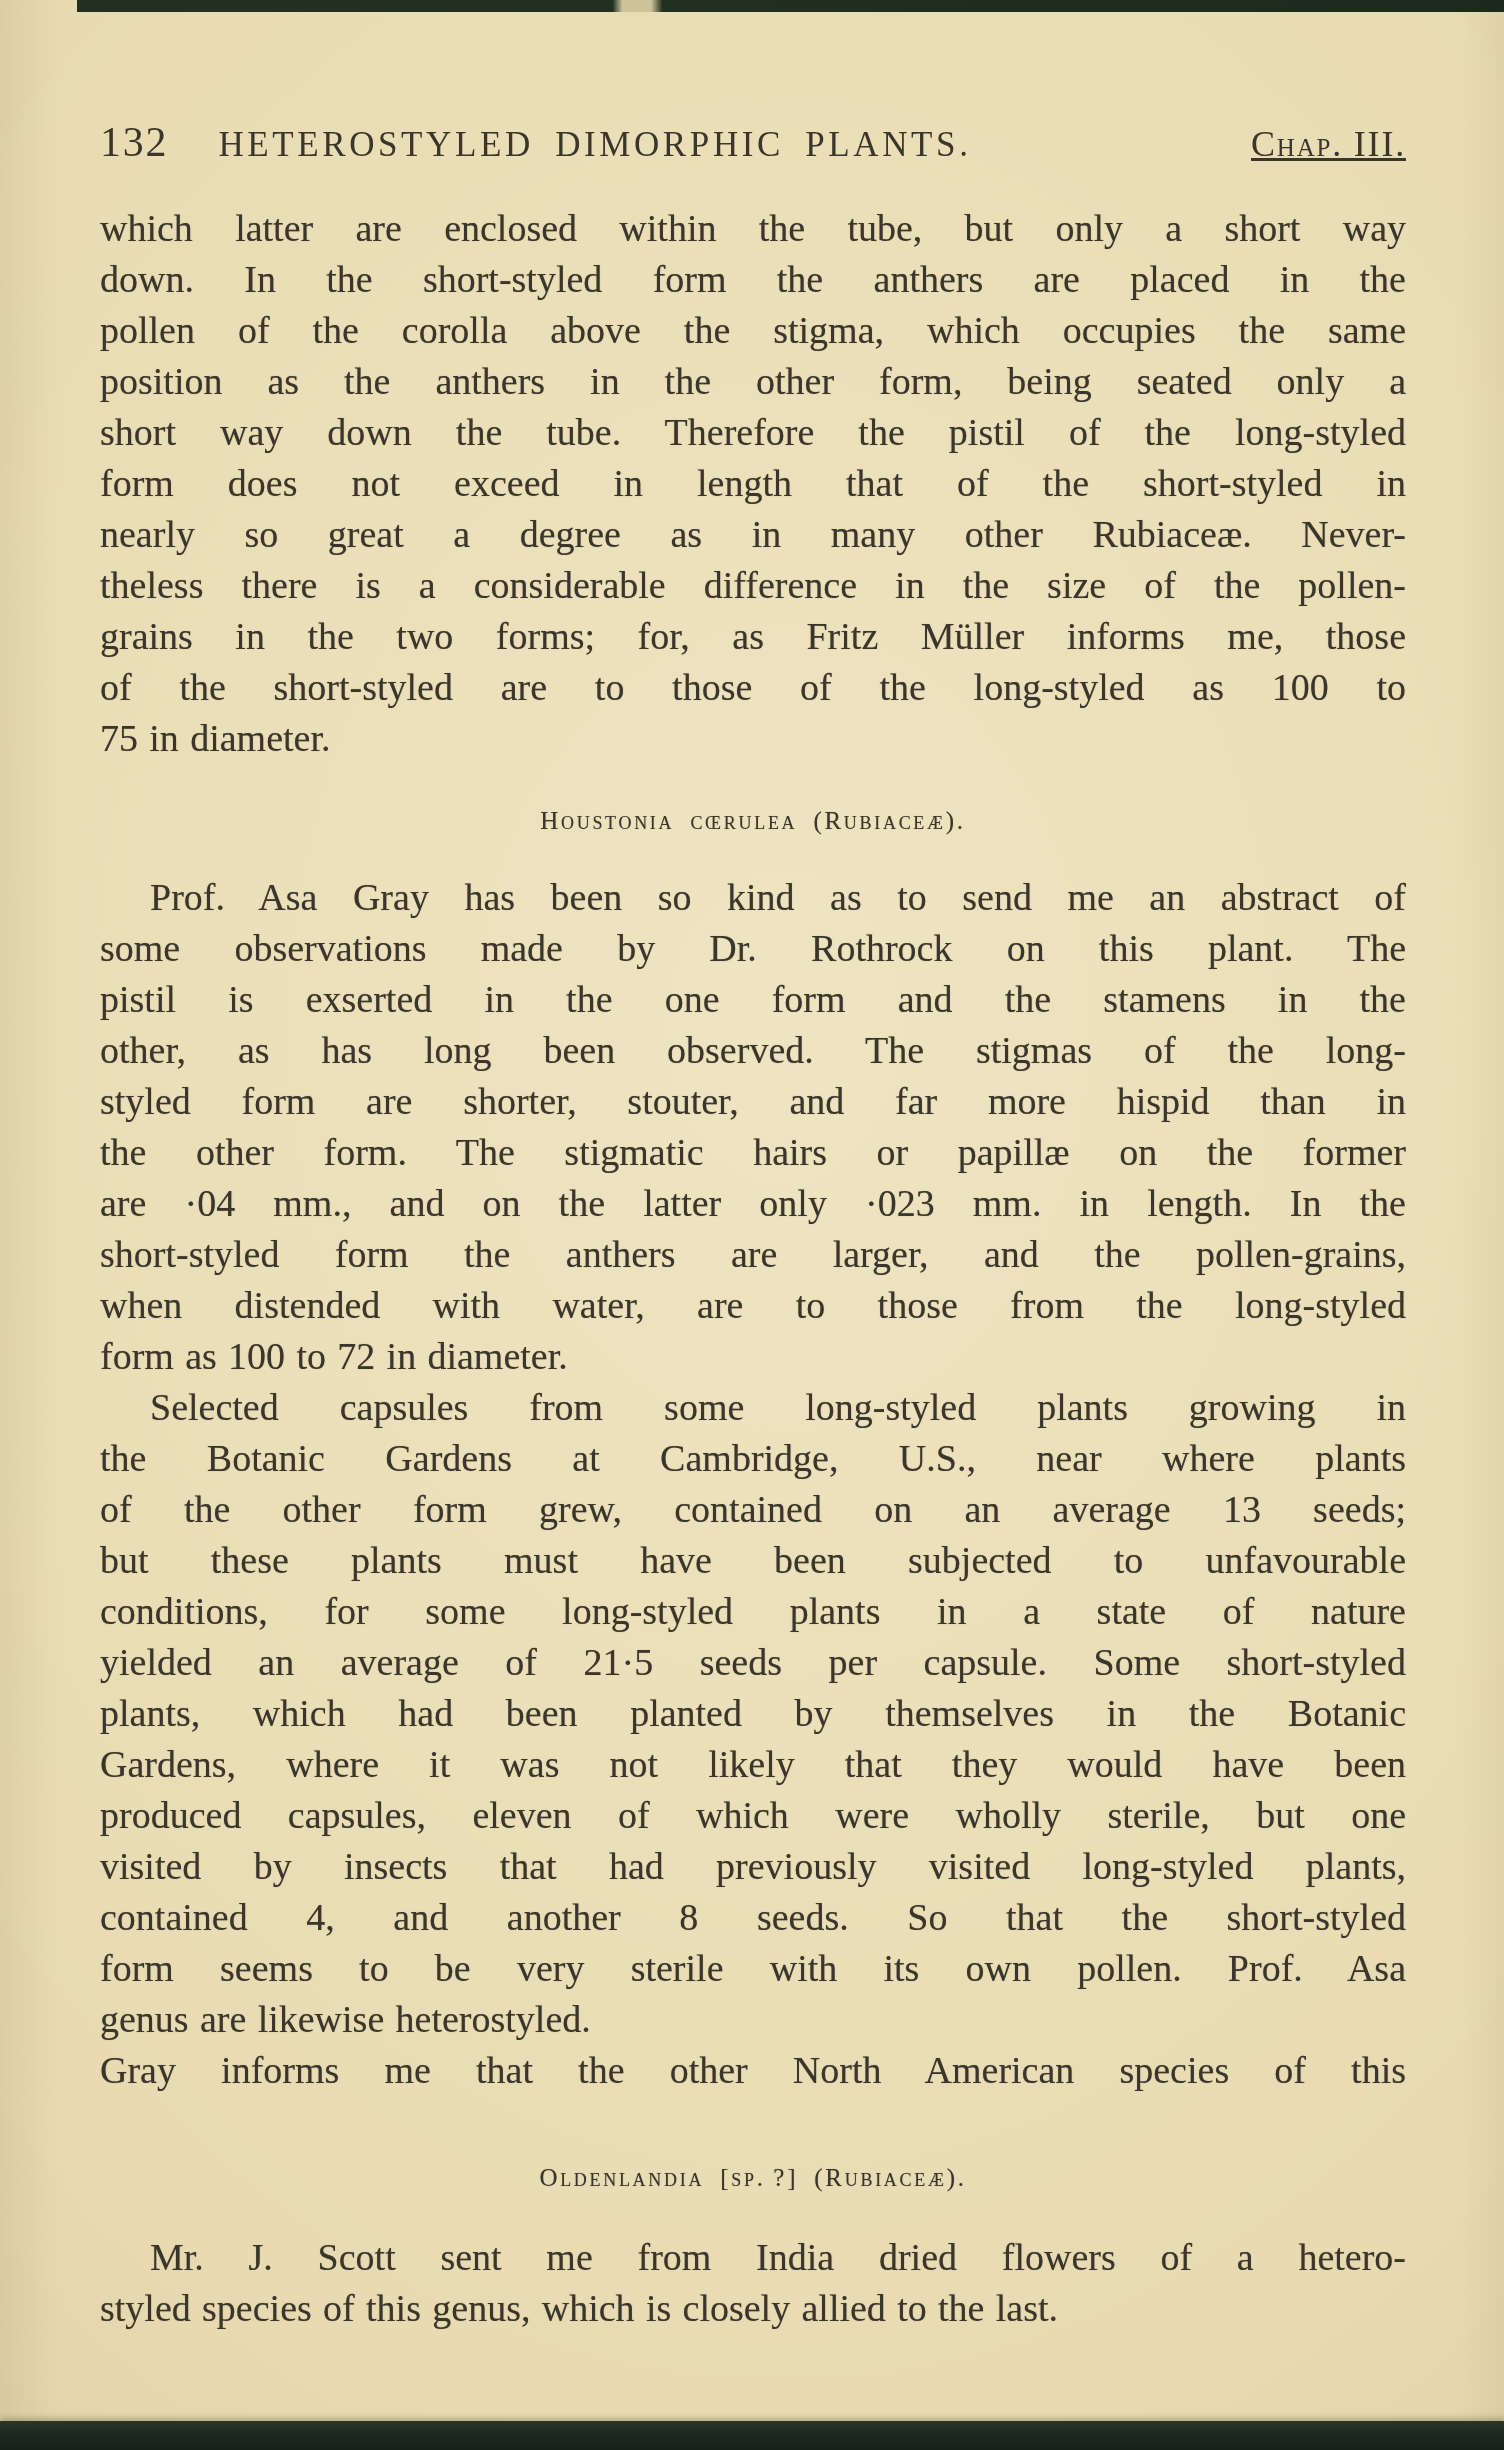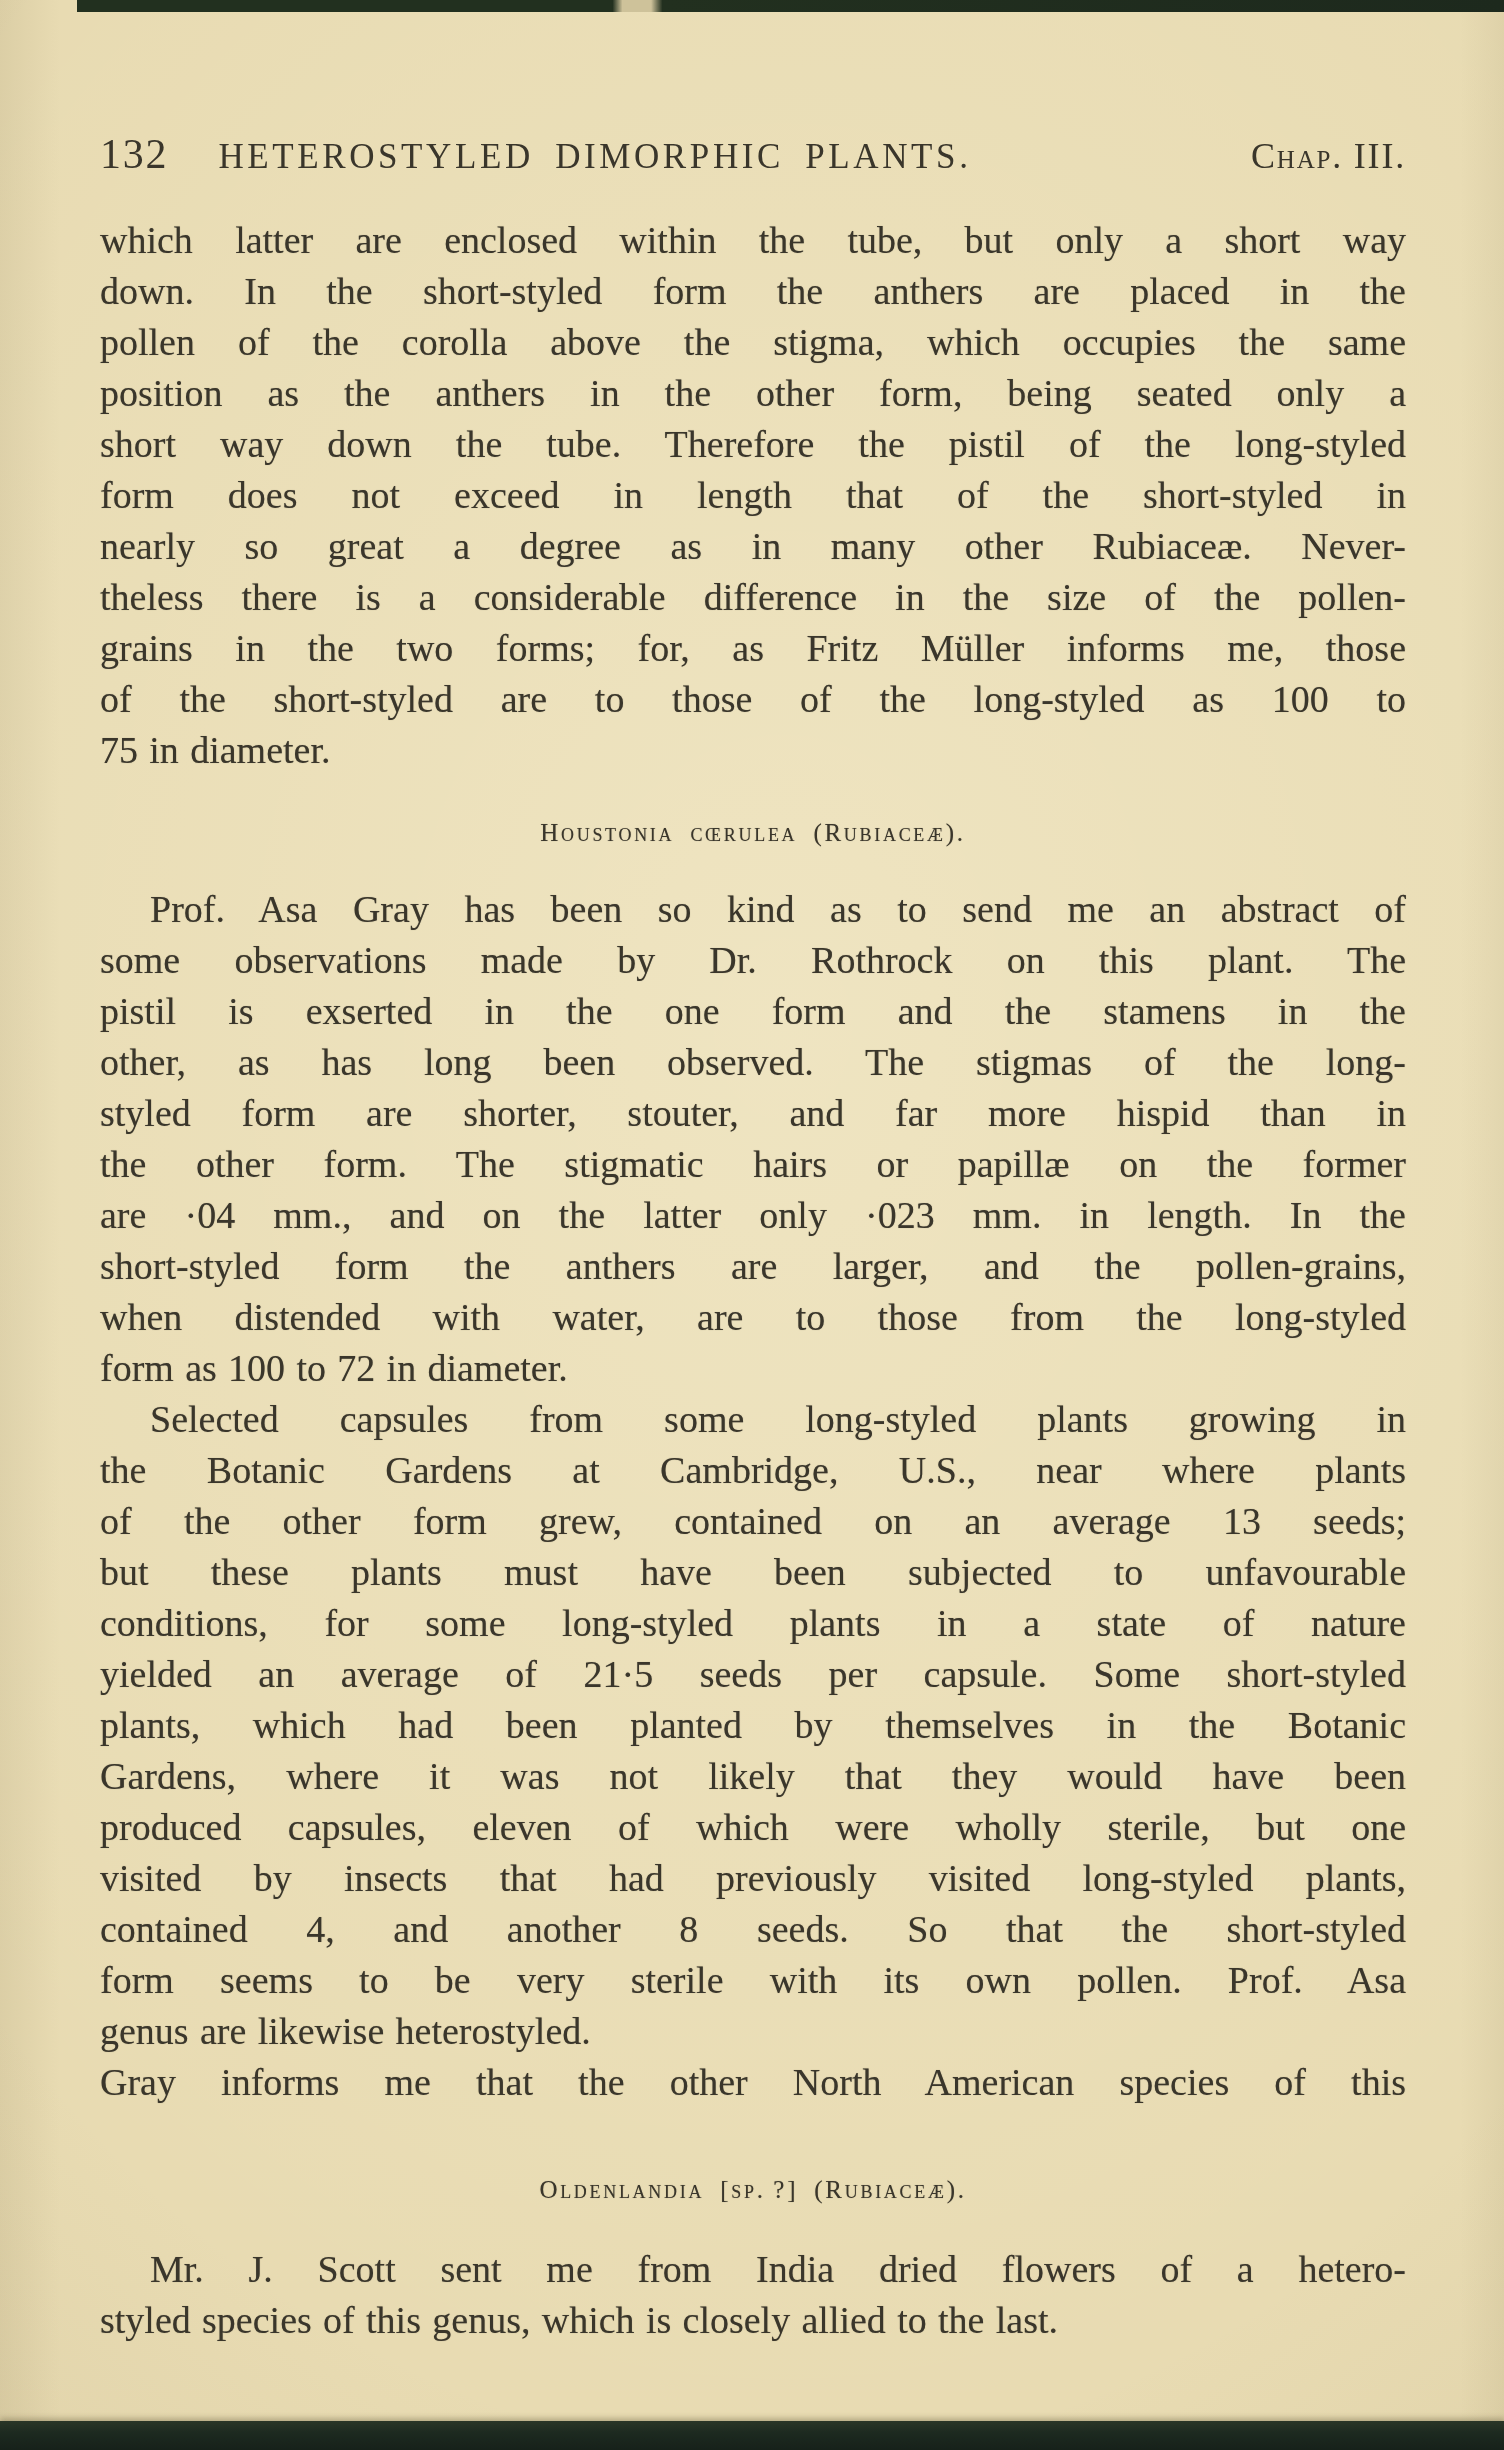--- a/index.html
+++ b/index.html
@@ -21,35 +21,35 @@
       #22301f 0%, #22301f 37.5%,
       #cec29a 38.2%, #cec29a 40.2%,
       #22301f 41%, #1d291d 100%);
   }
   .band-bottom {
     position:absolute; left:0; right:0; bottom:0; height:29px;
     background:linear-gradient(180deg, #2a3627 0%, #1d2a20 40%, #16211a 100%);
     box-shadow:0 -2.7px 5.4px rgba(90,80,50,0.35);
   }
   .content {
-    position:absolute; left:100px; top:132px; width:1306px;
+    position:absolute; left:100px; top:120px; width:1306px;
   }
   .header {
     display:flex; align-items:baseline;
     line-height:45px; margin-bottom:36px;
     white-space:nowrap;
   }
   .page-num { font-size:42px; letter-spacing:1.8px; }
   .running-title {
     font-size:35px; letter-spacing:3.6px;
     margin-left:50px; margin-right:auto;
     word-spacing:9px;
   }
   .chap {
-    font-size:36px; font-variant:small-caps; letter-spacing:1.8px;
+    font-size:36px; font-variant:small-caps; letter-spacing:1.8px;text-decoration:underline;
   }
   .para { margin:0; }
   .line {
     font-size:38px; line-height:51px;
     text-align:justify; text-align-last:justify;
     word-spacing:1.8px;
     text-shadow:0 0 0.9px rgba(58,54,43,0.45);
   }
   .line.indent { text-indent:50px; }
   .line.last { text-align-last:left; }

